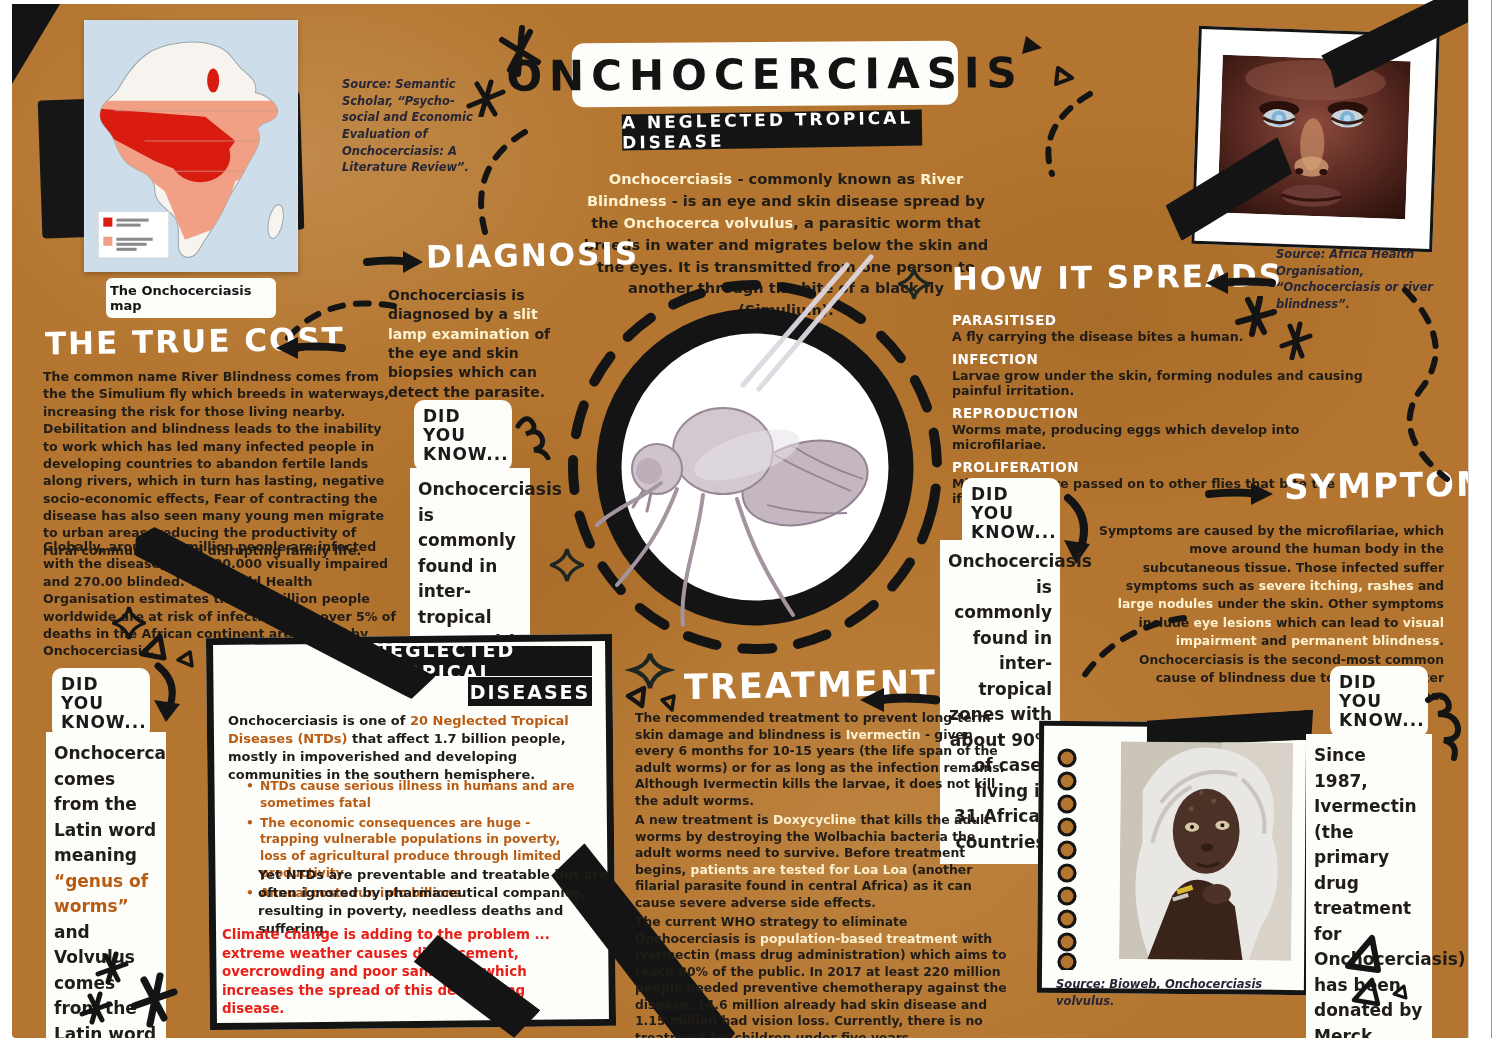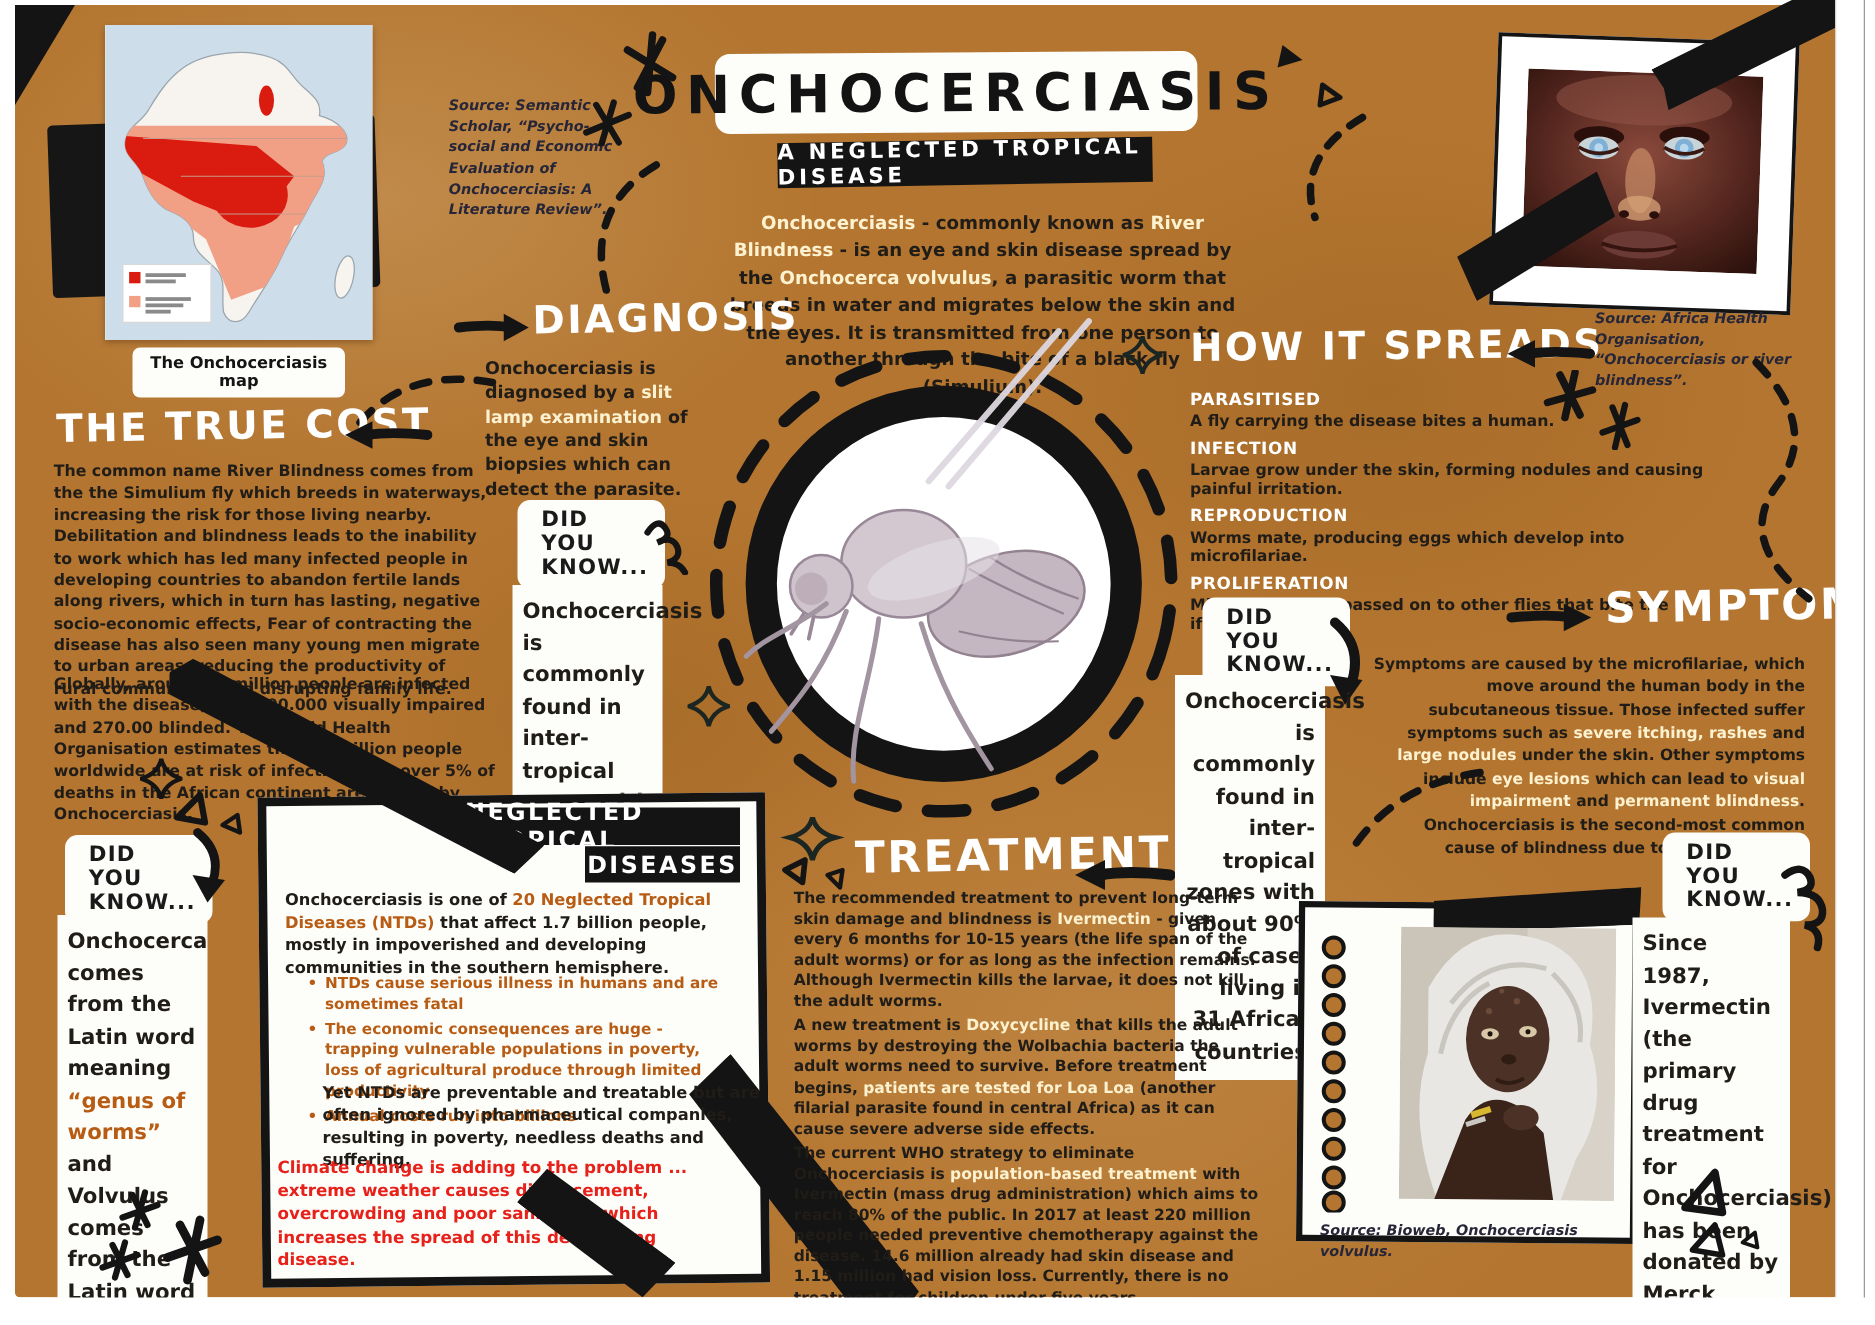--- a/index.html
+++ b/index.html
@@ -14,21 +14,21 @@
       radial-gradient(400px 300px at 35% 55%, rgba(80,40,0,.10), transparent 60%),
       #b3752f;
     border-radius:4px;}
   .h{color:#fff;font-weight:bold;letter-spacing:2px;line-height:1.0;white-space:nowrap;}
   .t{font-weight:bold;color:#201c18;font-size:12.6px;line-height:1.38;}
   .hl{color:#fdf2d0;}
   .org{color:#b85c14;}
   .red{color:#e8201a;}
   .src{font-weight:bold;font-style:italic;color:#262638;font-size:11.5px;line-height:1.45;}
   .wbox{background:#fdfdfa;border-radius:8px;}
-  .lbl{background:#fdfdfa;border-radius:10px;padding:7px 19px;font-size:17px;font-weight:bold;
+  .lbl{background:#fdfdfa;border-radius:10px;padding:7px 9px;font-size:17px;font-weight:bold;
        color:#1a1a1a;line-height:1.12;letter-spacing:1px;}
   .dykbox{background:#fdfdfa;padding:9px 8px;font-weight:bold;font-size:17px;line-height:1.5;color:#201c18;}
   .tape{background:#141414;}
   .steplabel{color:#fff;font-weight:bold;font-size:13.5px;letter-spacing:.5px;margin-bottom:1px;}
   .steptext{font-weight:bold;color:#201c18;font-size:12.6px;margin-bottom:7px;}
   .banner{background:#141414;color:#fff;font-weight:bold;letter-spacing:2px;font-size:19px;
           display:flex;align-items:center;justify-content:center;}
   .bullet{position:relative;padding-left:16px;margin-bottom:3px;}
   .bullet::before{content:"•";position:absolute;left:2px;top:0;}
 </style>
@@ -64,24 +64,24 @@
         <rect x="19" y="196" width="9" height="9" fill="#d91b10"></rect>
         <rect x="19" y="215" width="9" height="9" fill="#f2a085"></rect>
         <rect x="32" y="197" width="32" height="3" fill="#8a8a8a"></rect>
           <rect x="32" y="202" width="24" height="3" fill="#8a8a8a"></rect>
         <rect x="32" y="216" width="36" height="3" fill="#8a8a8a"></rect>
           <rect x="32" y="221" width="30" height="3" fill="#8a8a8a"></rect>
           <rect x="32" y="226" width="20" height="3" fill="#8a8a8a"></rect>
       </g>
     </svg>
   </div>
-  <div class="abs wbox" style="left:106px;top:278px;width:162px;padding:5px 4px;text-align:center;font-weight:bold;font-size:13px;color:#141414;border-radius:6px;">
+  <div class="abs wbox" style="left:106px;top:278px;width:162px;padding:5px 4px;text-align:left;font-weight:bold;font-size:13px;color:#141414;border-radius:6px;">
     <span>The Onchocerciasis map</span>
   </div>
-  <div class="abs src" style="left:342px;top:76px;width:140px;margin-left:17px;"><span>Source: Semantic Scholar, “Psycho-social and Economic Evaluation of Onchocerciasis: A Literature Review”.</span></div>
+  <div class="abs src" style="left:342px;top:76px;width:140px;"><span>Source: Semantic Scholar, “Psycho-social and Economic Evaluation of Onchocerciasis: A Literature Review”.</span></div>
 
   <div class="abs wbox" style="left:572px;top:42px;width:386px;height:64px;transform:rotate(-.4deg);display:flex;align-items:center;justify-content:center;border-radius:12px;">
     <div style="font-size:42px;font-weight:bold;letter-spacing:7px;color:#131313;">ONCHOCERCIASIS</div>
   </div>
   <div class="abs" style="left:622px;top:112px;width:300px;height:36px;background:#141414;transform:rotate(-1deg);display:flex;align-items:center;justify-content:center;">
     <div style="font-size:17px;font-weight:bold;letter-spacing:3px;color:#fff;">A NEGLECTED TROPICAL DISEASE</div>
   </div>
 
   <div class="abs t" style="left:578px;top:168px;width:416px;text-align:center;font-size:14.6px;line-height:1.5;">
     <span class="hl">Onchocerciasis</span><span> - commonly known as </span><span class="hl">River Blindness</span><span> - is an eye and skin disease spread by the </span><span class="hl">Onchocerca volvulus</span><span>, a parasitic worm that breeds in water and migrates below the skin and the eyes. It is transmitted from one person to another through the bite of a black fly (Simulium).</span>

